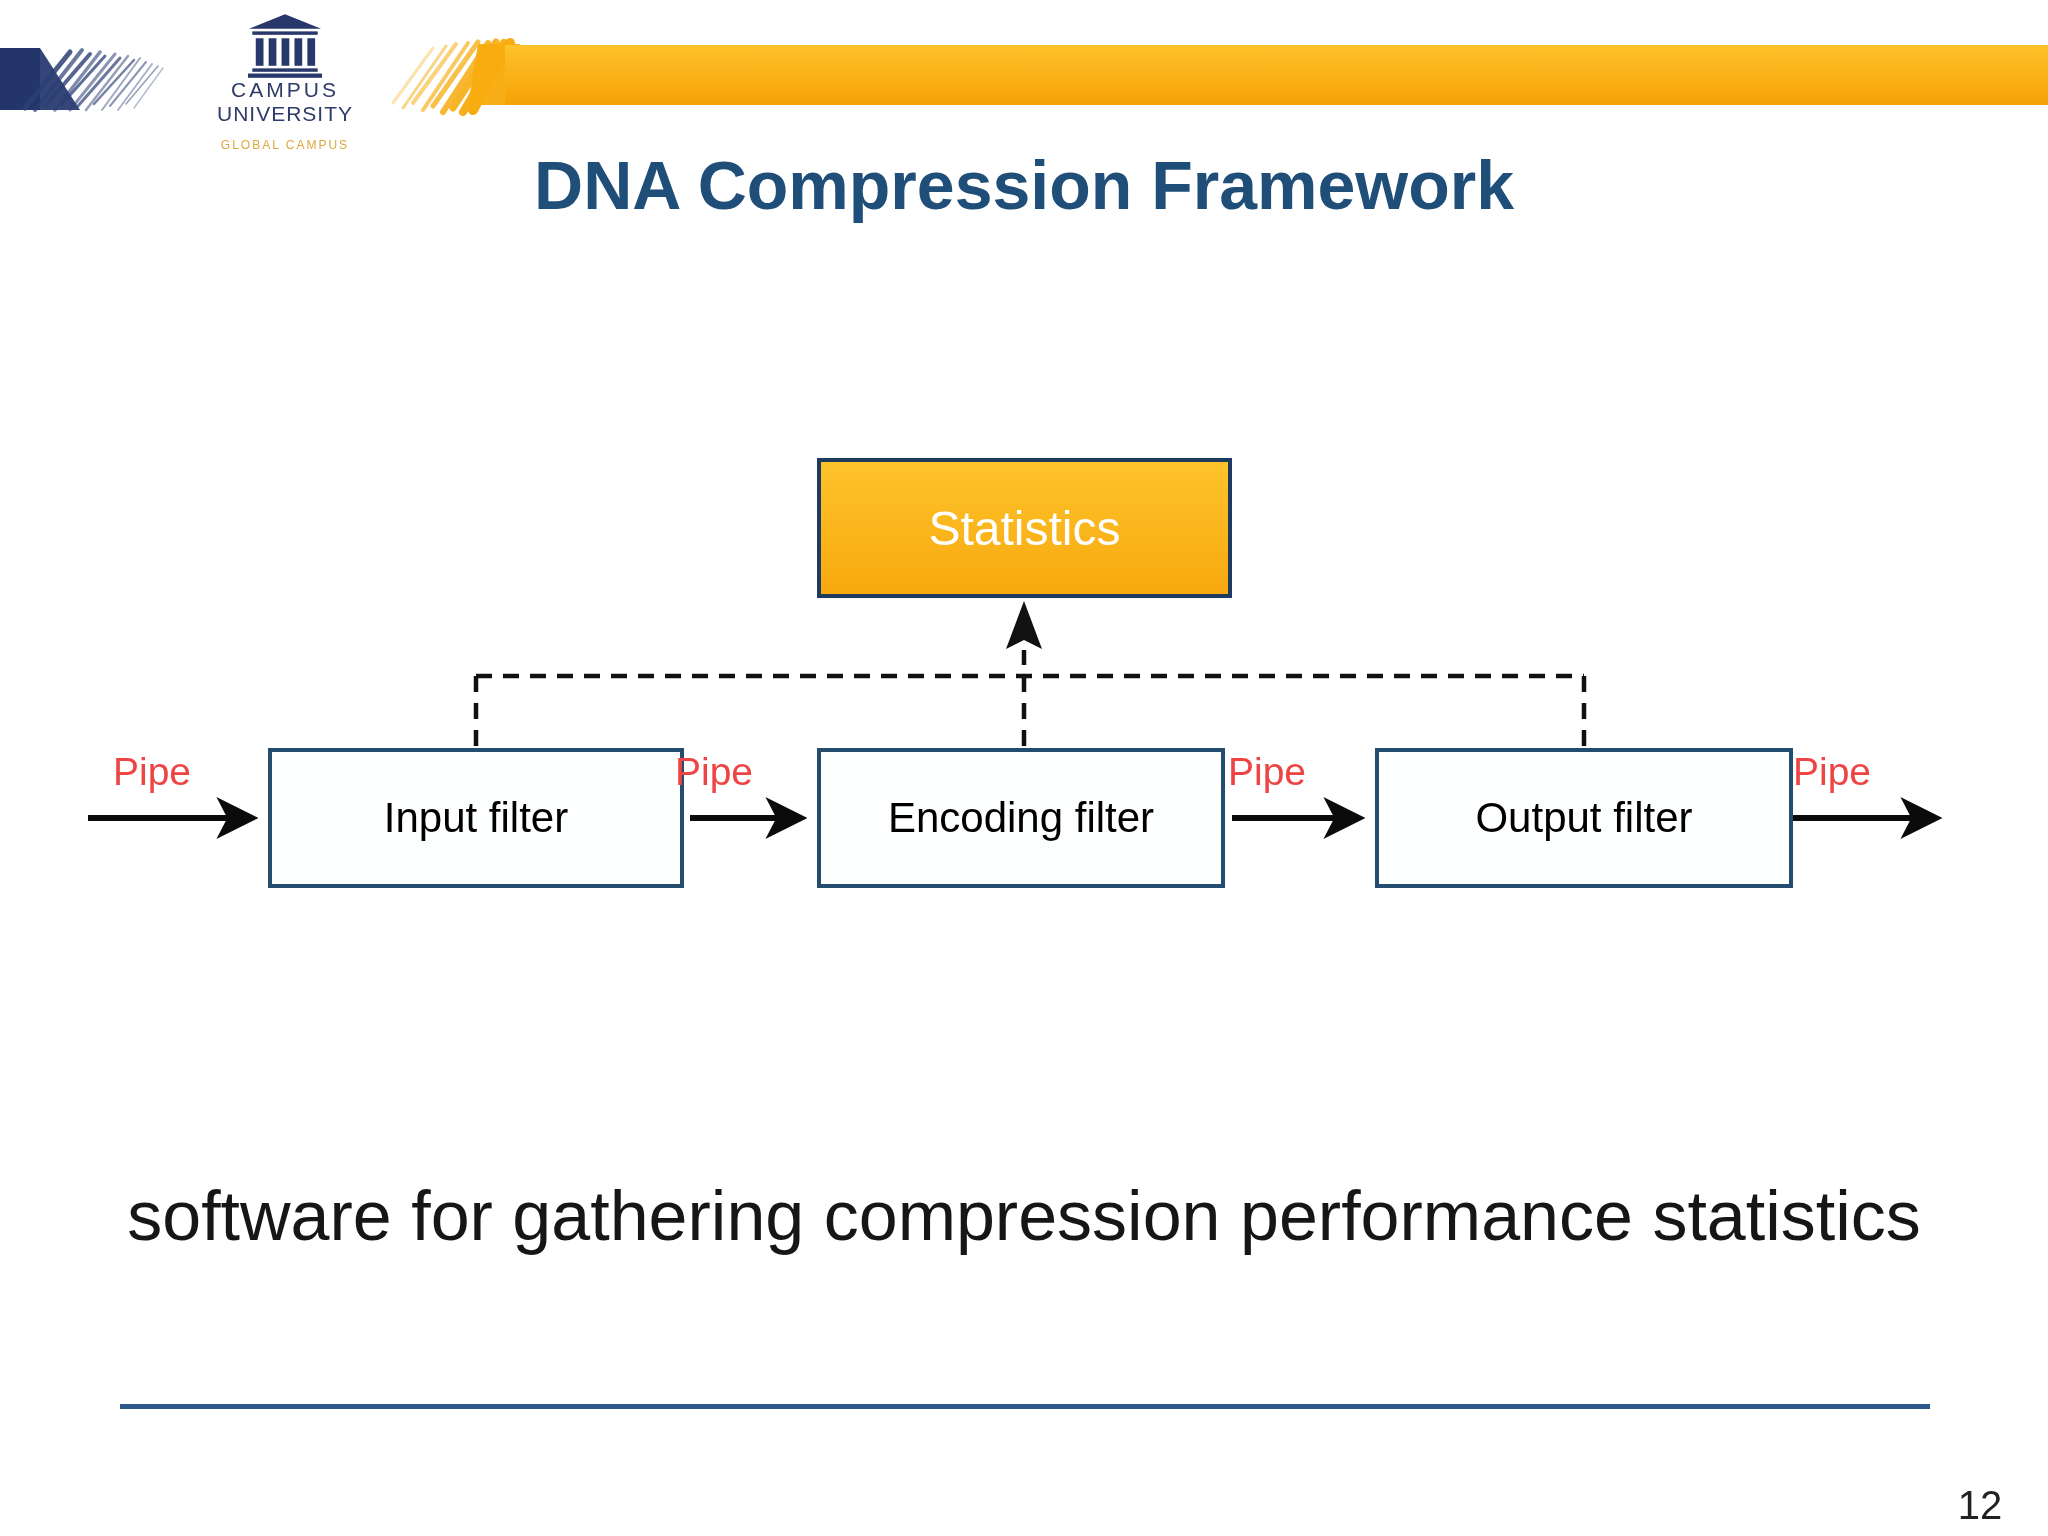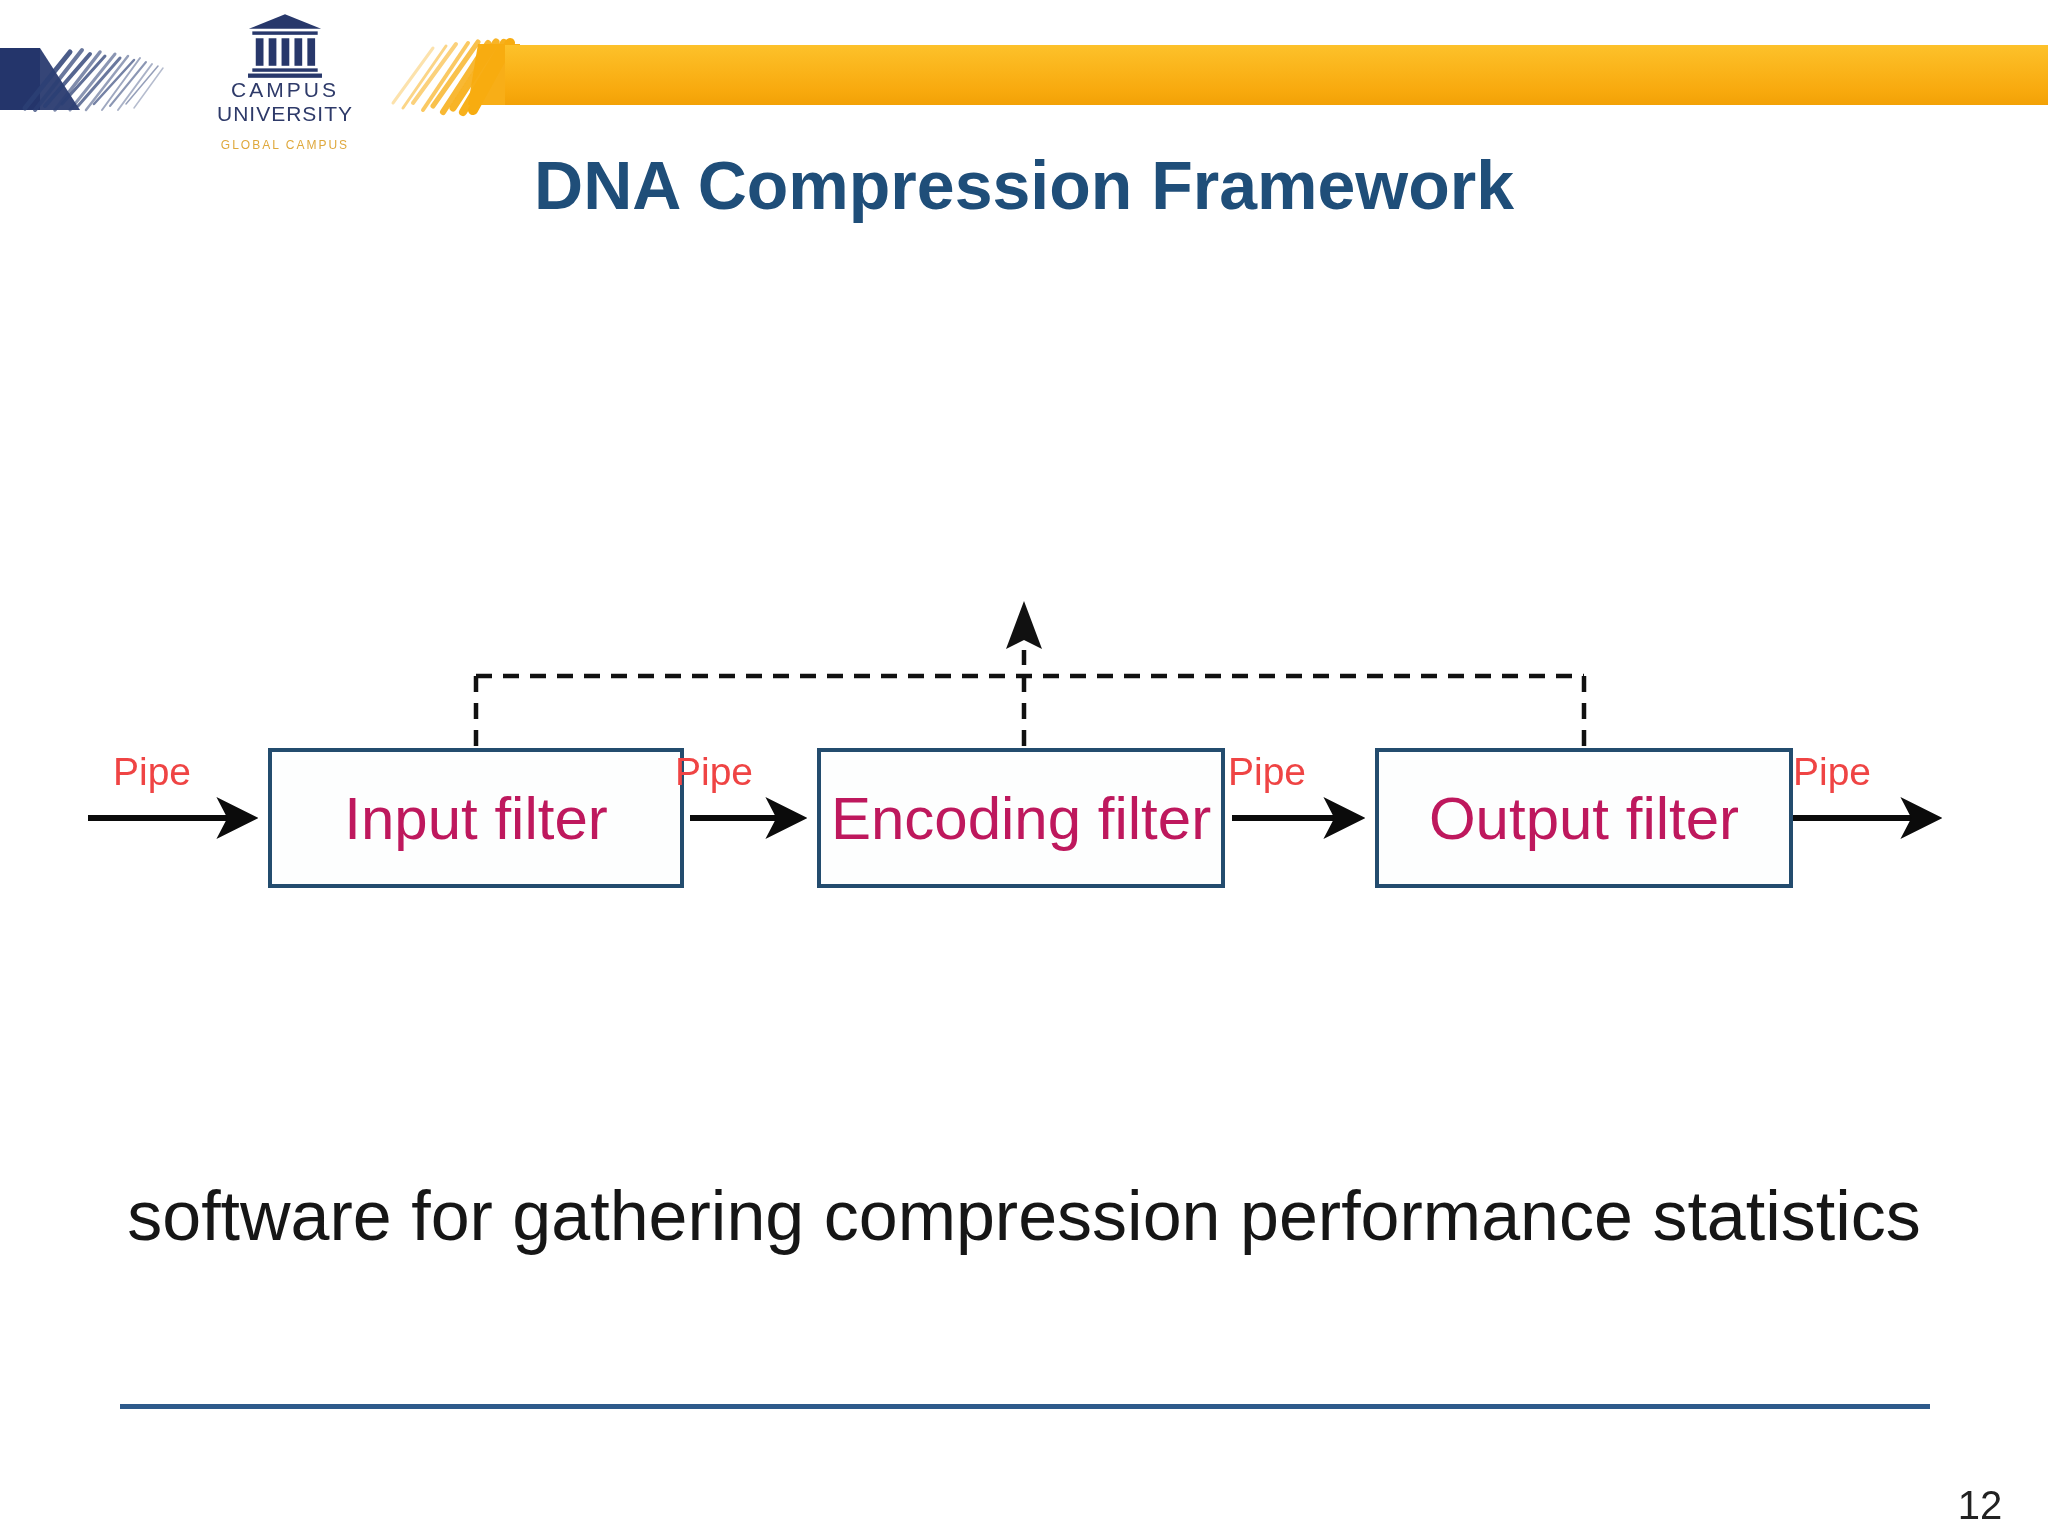--- a/index.html
+++ b/index.html
@@ -22,21 +22,21 @@
 
   
   .page-title  { position:absolute; left:0; top:146px; width:100%; margin:0;
                  text-align:center; font-size:68px; font-weight:700; color:#1F4E79; }
 
   
   .diagram-lines { position:absolute; left:0; top:0; width:2048px; height:1536px; pointer-events:none; }
   .box  { position:absolute; display:flex; align-items:center; justify-content:center;
           box-sizing:border-box; text-align:center; }
   .filter-box { top:748px; height:140px; border:4px solid #234C6E; background:#FDFEFE;
-                font-size:60px; color:#be185d; }
+                font-size:42px; color:#000000; }
   .box-input    { left:268px;  width:416px; }
   .box-encoding { left:817px;  width:408px; }
   .box-output   { left:1375px; width:418px; }
   .stats-box  { left:817px; top:458px; width:415px; height:140px; border:4px solid #1E3A5F;
                 background:linear-gradient(180deg,#FEC32B 0%,#F7A90E 100%);
                 color:#ffffff; font-size:48px; }
   .pipe-label { position:absolute; top:750px; width:150px; text-align:left;
                 font-size:39px; color:#ef4444; }
   .pipe-1 { left:113px;  }
   .pipe-2 { left:675px;  }
@@ -129,20 +129,23 @@
     <polygon points="1024,601 1006,649 1024,640 1042,649" fill="#111111"></polygon>
 
     <g stroke="#0b0b0b" stroke-width="6" fill="none">
       <line x1="88" y1="818" x2="250" y2="818" marker-end="url(#arrow)"></line>
       <line x1="690" y1="818" x2="799" y2="818" marker-end="url(#arrow)"></line>
       <line x1="1232" y1="818" x2="1357" y2="818" marker-end="url(#arrow)"></line>
       <line x1="1793" y1="818" x2="1934" y2="818" marker-end="url(#arrow)"></line>
     </g>
   </svg>
 
+  <div class="box stats-box">
+    <span>Statistics</span>
+  </div>
 
   <div class="box filter-box box-input">
     <span>Input filter</span>
   </div>
   <div class="box filter-box box-encoding">
     <span>Encoding filter</span>
   </div>
   <div class="box filter-box box-output">
     <span>Output filter</span>
   </div>

